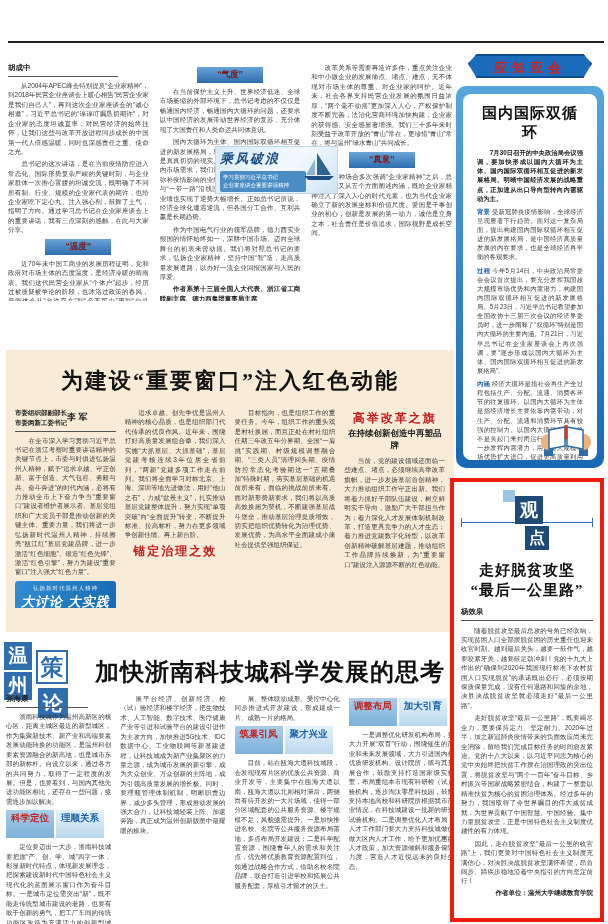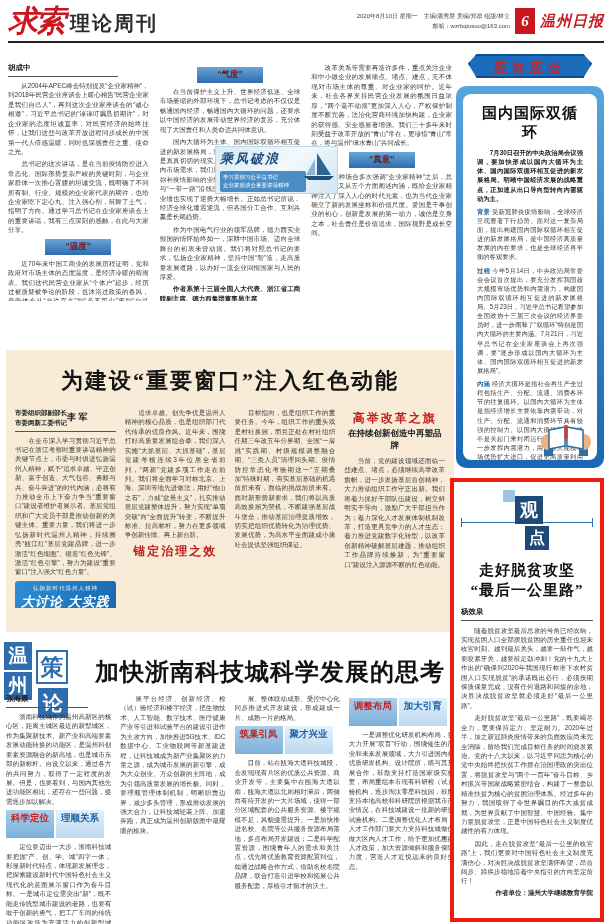--- a/index.html
+++ b/index.html
@@ -110,30 +110,20 @@
             font-size:15px;color:#111;line-height:1.35;letter-spacing:1px;margin:2px 0 6px 0;}
   .vp-byline{font-size:7.5px;font-weight:bold;color:#222;border-bottom:1px solid #555;
              padding-bottom:3px;margin-bottom:5px;}
   .vp-attr{text-align:right;font-size:6.5px;font-weight:bold;color:#222;margin-top:2px;}
 </style>
 </head>
 <body>
 
 <div class="page">
 
-  <div class="header">
-    <span class="logo-qiusuo">求索</span>
-    <span class="logo-weekly">理论周刊</span>
-    <span class="header-meta">
-      <span>2020年8月10日 星期一　主编/潘秀慧 美编/郑群 组版/林立</span><br>
-      <span>邮箱：wzrbqiusuo@163.com</span>
-    </span>
-    <span class="page-badge">6</span>
-    <span class="masthead">温州日报</span>
-  </div>
   <div class="header-rule"></div>
 
   <div class="lead">
     <div class="lead-cols">
       <div class="lead-col">
         <div class="byline">胡成中</div>
         <p class="bodytext">　　从2004年APEC峰会特别提及“企业家精神”，到2018年民营企业座谈会上暖心相告“民营企业家是我们自己人”，再到这次企业家座谈会的“诚心相邀”，习近平总书记的“谆谆叮嘱恳切期许”，对企业家的态度坦诚直率，对民营经济的始终挂怀，让我们这些与改革开放进程同步成长的中国第一代人倍感温暖，同时也深感责任之重、使命之光。</p>
         <p class="bodytext">　　总书记的这次讲话，是在当前疫情防控进入常态化、国际形势复杂严峻的关键时刻，与企业家群体一次推心置腹的坦诚交流，既明确了不同所有制、行业、规模的企业家代表的期许，也给企业家吃下定心丸、注入强心剂，鼓舞了士气，指明了方向。通过学习总书记在企业家座谈会上的重要讲话，我有三点深刻的感触，在此与大家分享。</p>
         <div class="mini">“温度”</div>
         <p class="bodytext">　　近70年来中国工商业的发展历程证明，党和政府对市场主体的态度温度，是经济冷暖的晴雨表。我们这代民营企业家从“个体户”起步，经历过被质疑被争论的阶段，也沐浴过政策的春风，最能体会从“允许存在”到“必不可少”再到“自己人”的温度变化。</p>

